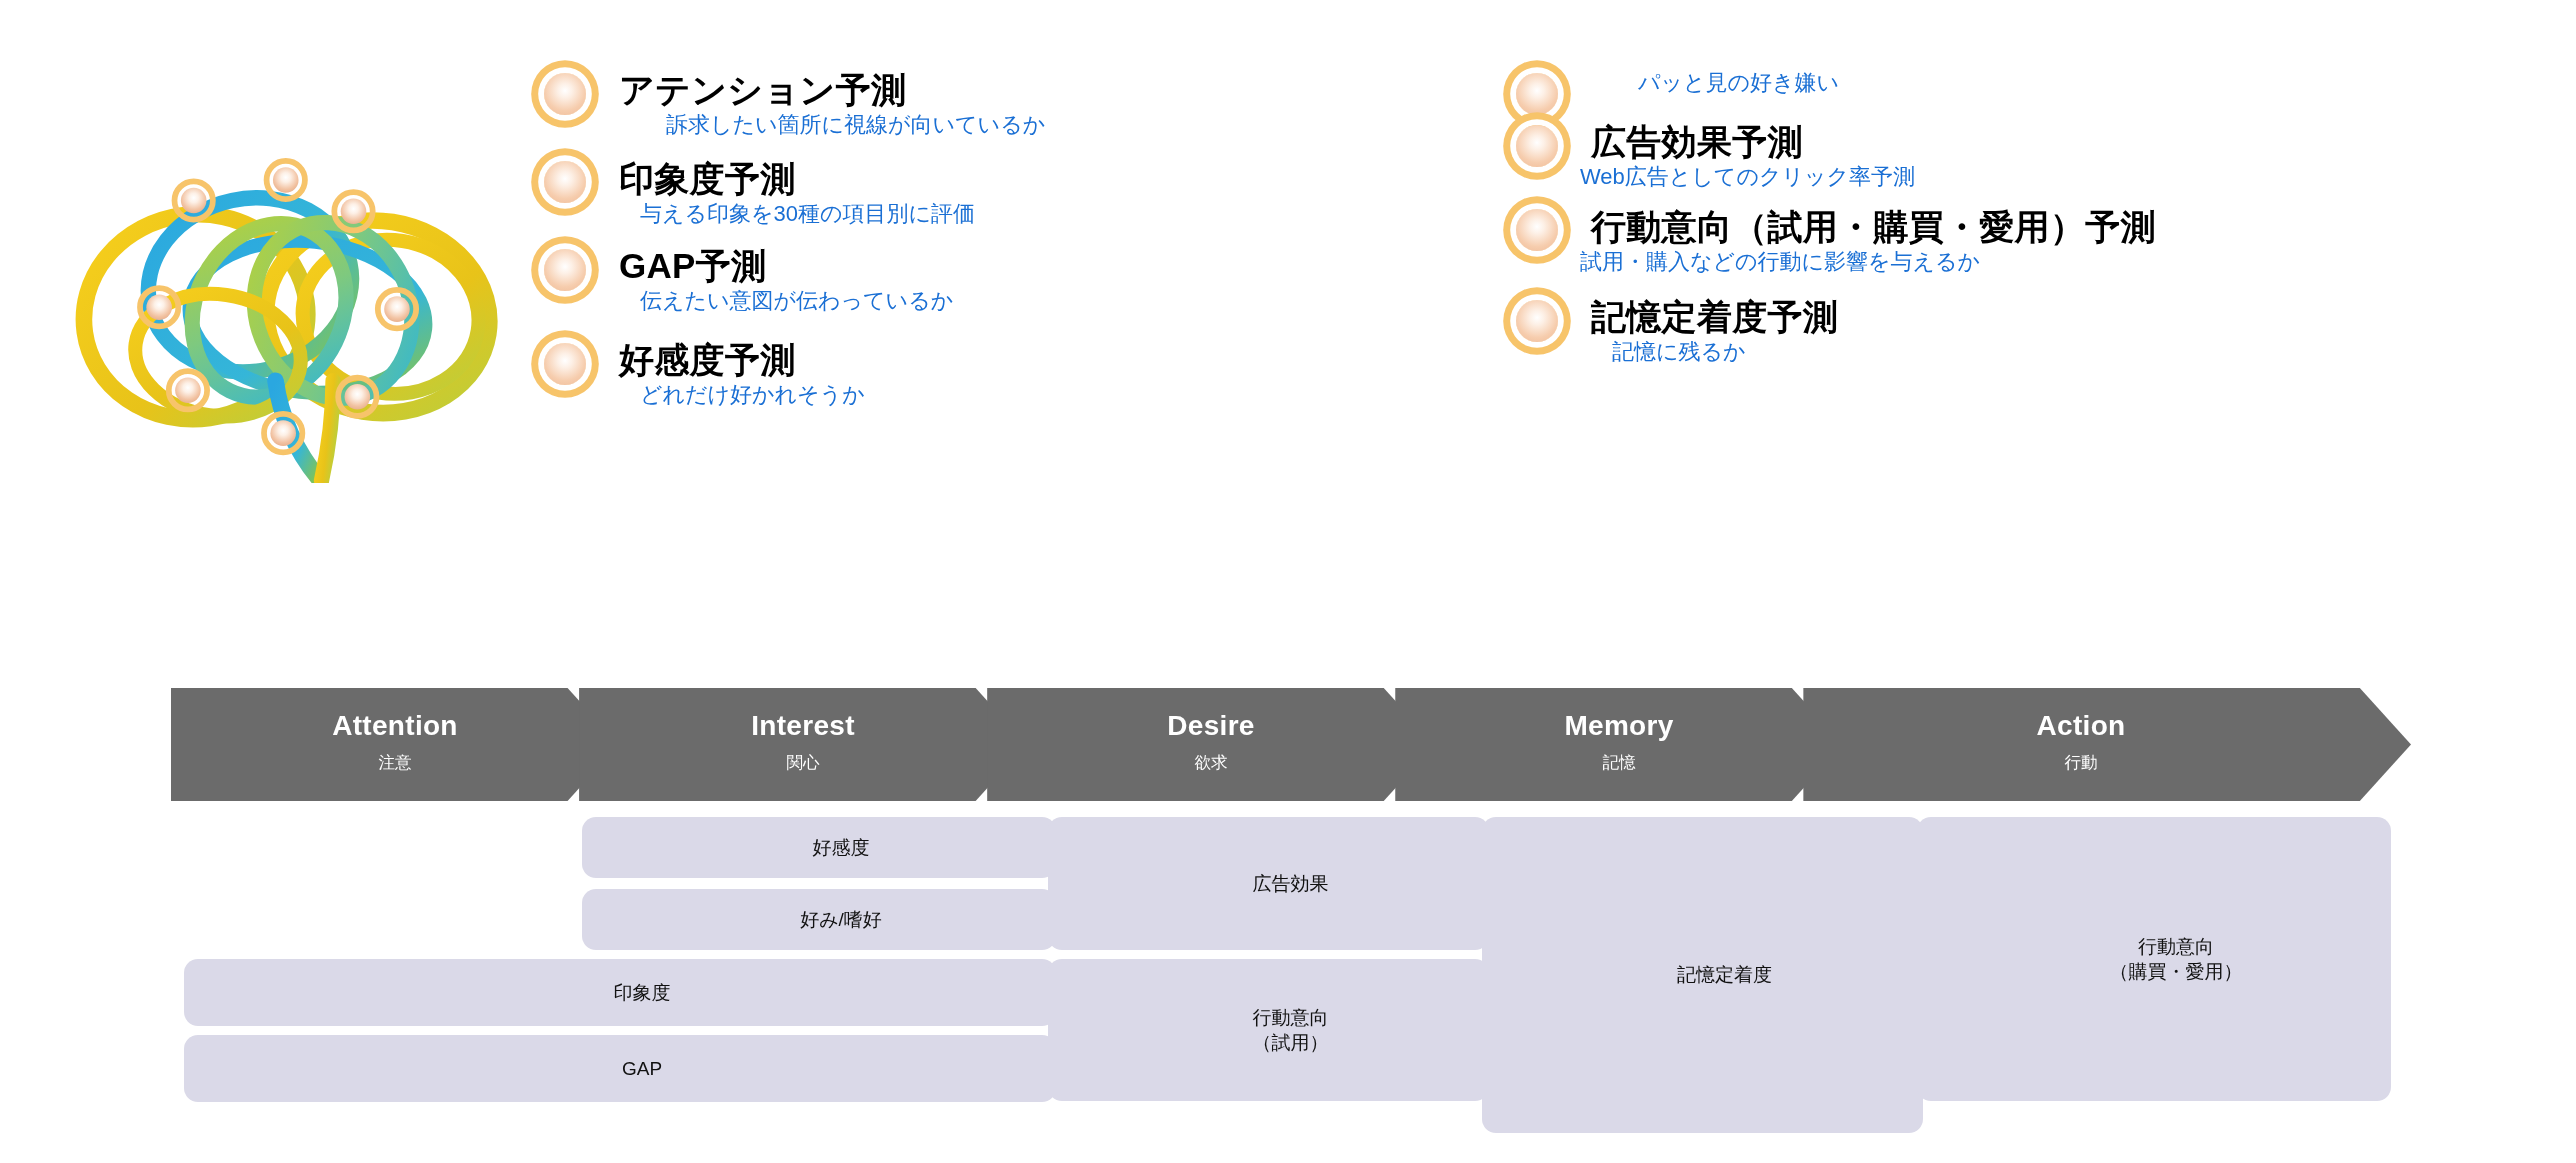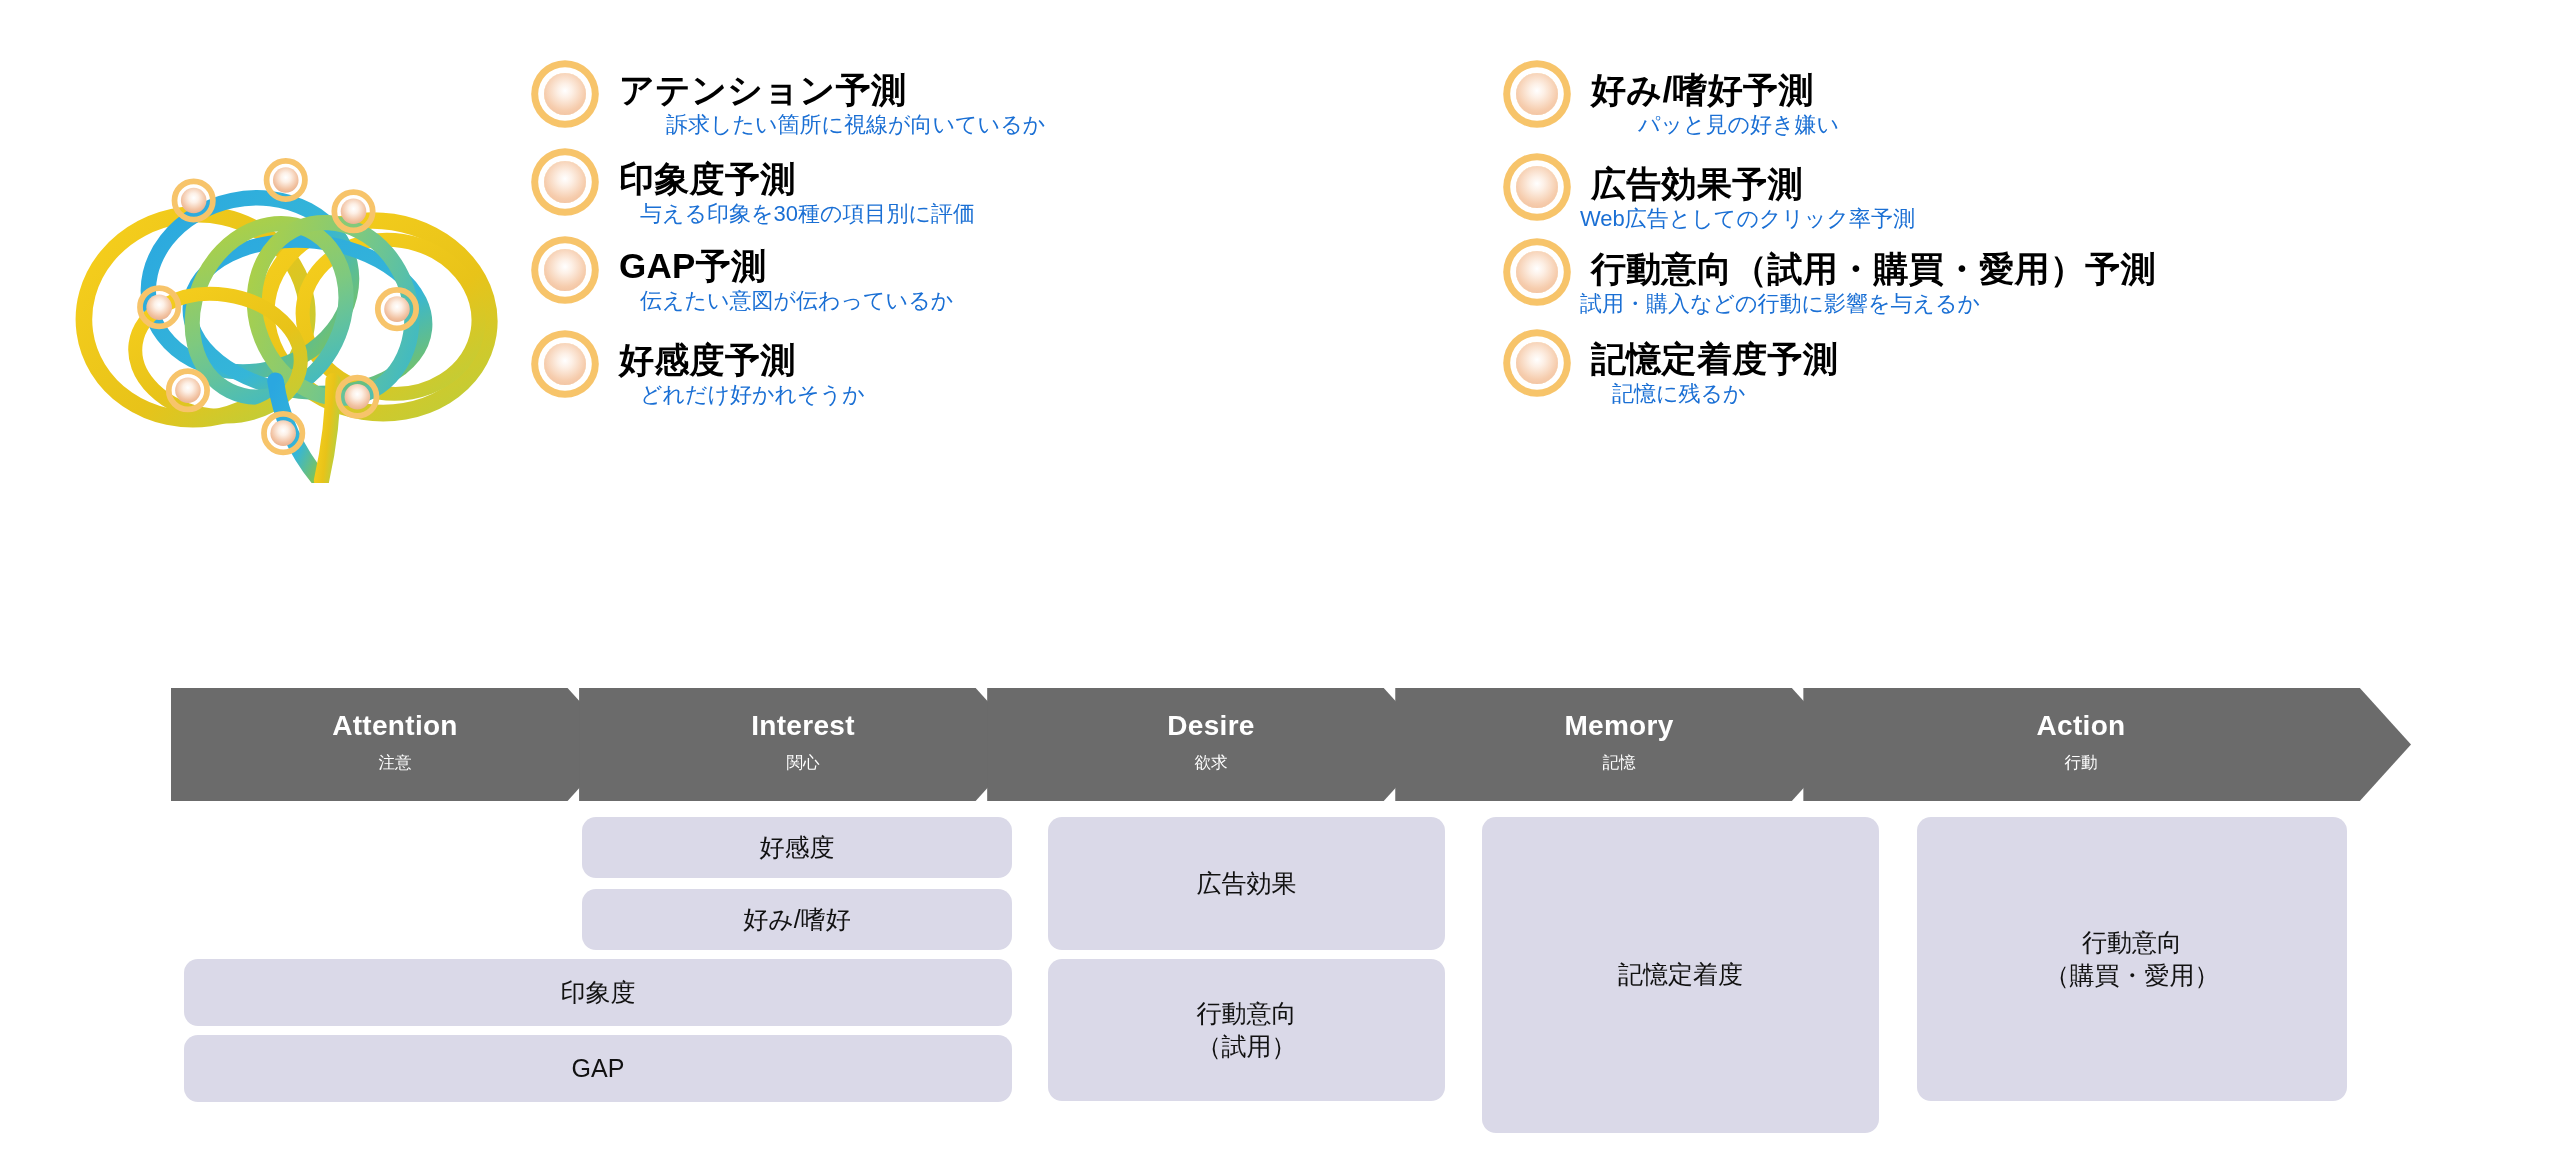--- a/index.html
+++ b/index.html
@@ -71,22 +71,23 @@
   .chev-jp{font-size:16.6px;font-weight:400;line-height:1;margin-top:15px;}
 
   
   #metric-boxes{position:absolute;left:0;top:0;width:2576px;height:1163px;}
   .mbox{
     position:absolute;
     background:#dad9e8;
     border-radius:14px;
     display:flex;align-items:center;justify-content:center;
     text-align:center;
-    font-size:25px;font-weight:400;line-height:1.34;
+    font-size:19px;font-weight:400;line-height:1.34;
     color:#111;
+    padding-left:44px;
   }
   .mbox span{display:block;}
 </style>
 </head>
 <body>
 
 <div id="brain-graphic">
   <svg viewBox="0 0 730 560" xmlns="http://www.w3.org/2000/svg" aria-hidden="true">
     <defs>
       <linearGradient id="gy" x1="0" y1="0" x2="1" y2="1">
@@ -191,21 +192,20 @@
     <p class="pred-title">好感度予測</p>
     <p class="pred-sub indent-2">どれだけ好かれそうか</p>
   </div>
 
 </div>
 
 <div class="pred-list" id="pred-list-right">
 
   <div class="pred-item">
     <span class="bullet"></span>
-    <p class="pred-title">好み/嗜好予測</p>
     <p class="pred-sub indent-1">パッと見の好き嫌い</p>
   </div>
 
   <div class="pred-item">
     <span class="bullet"></span>
     <p class="pred-title">広告効果予測</p>
     <p class="pred-sub indent-3">Web広告としてのクリック率予測</p>
   </div>
 
   <div class="pred-item">

